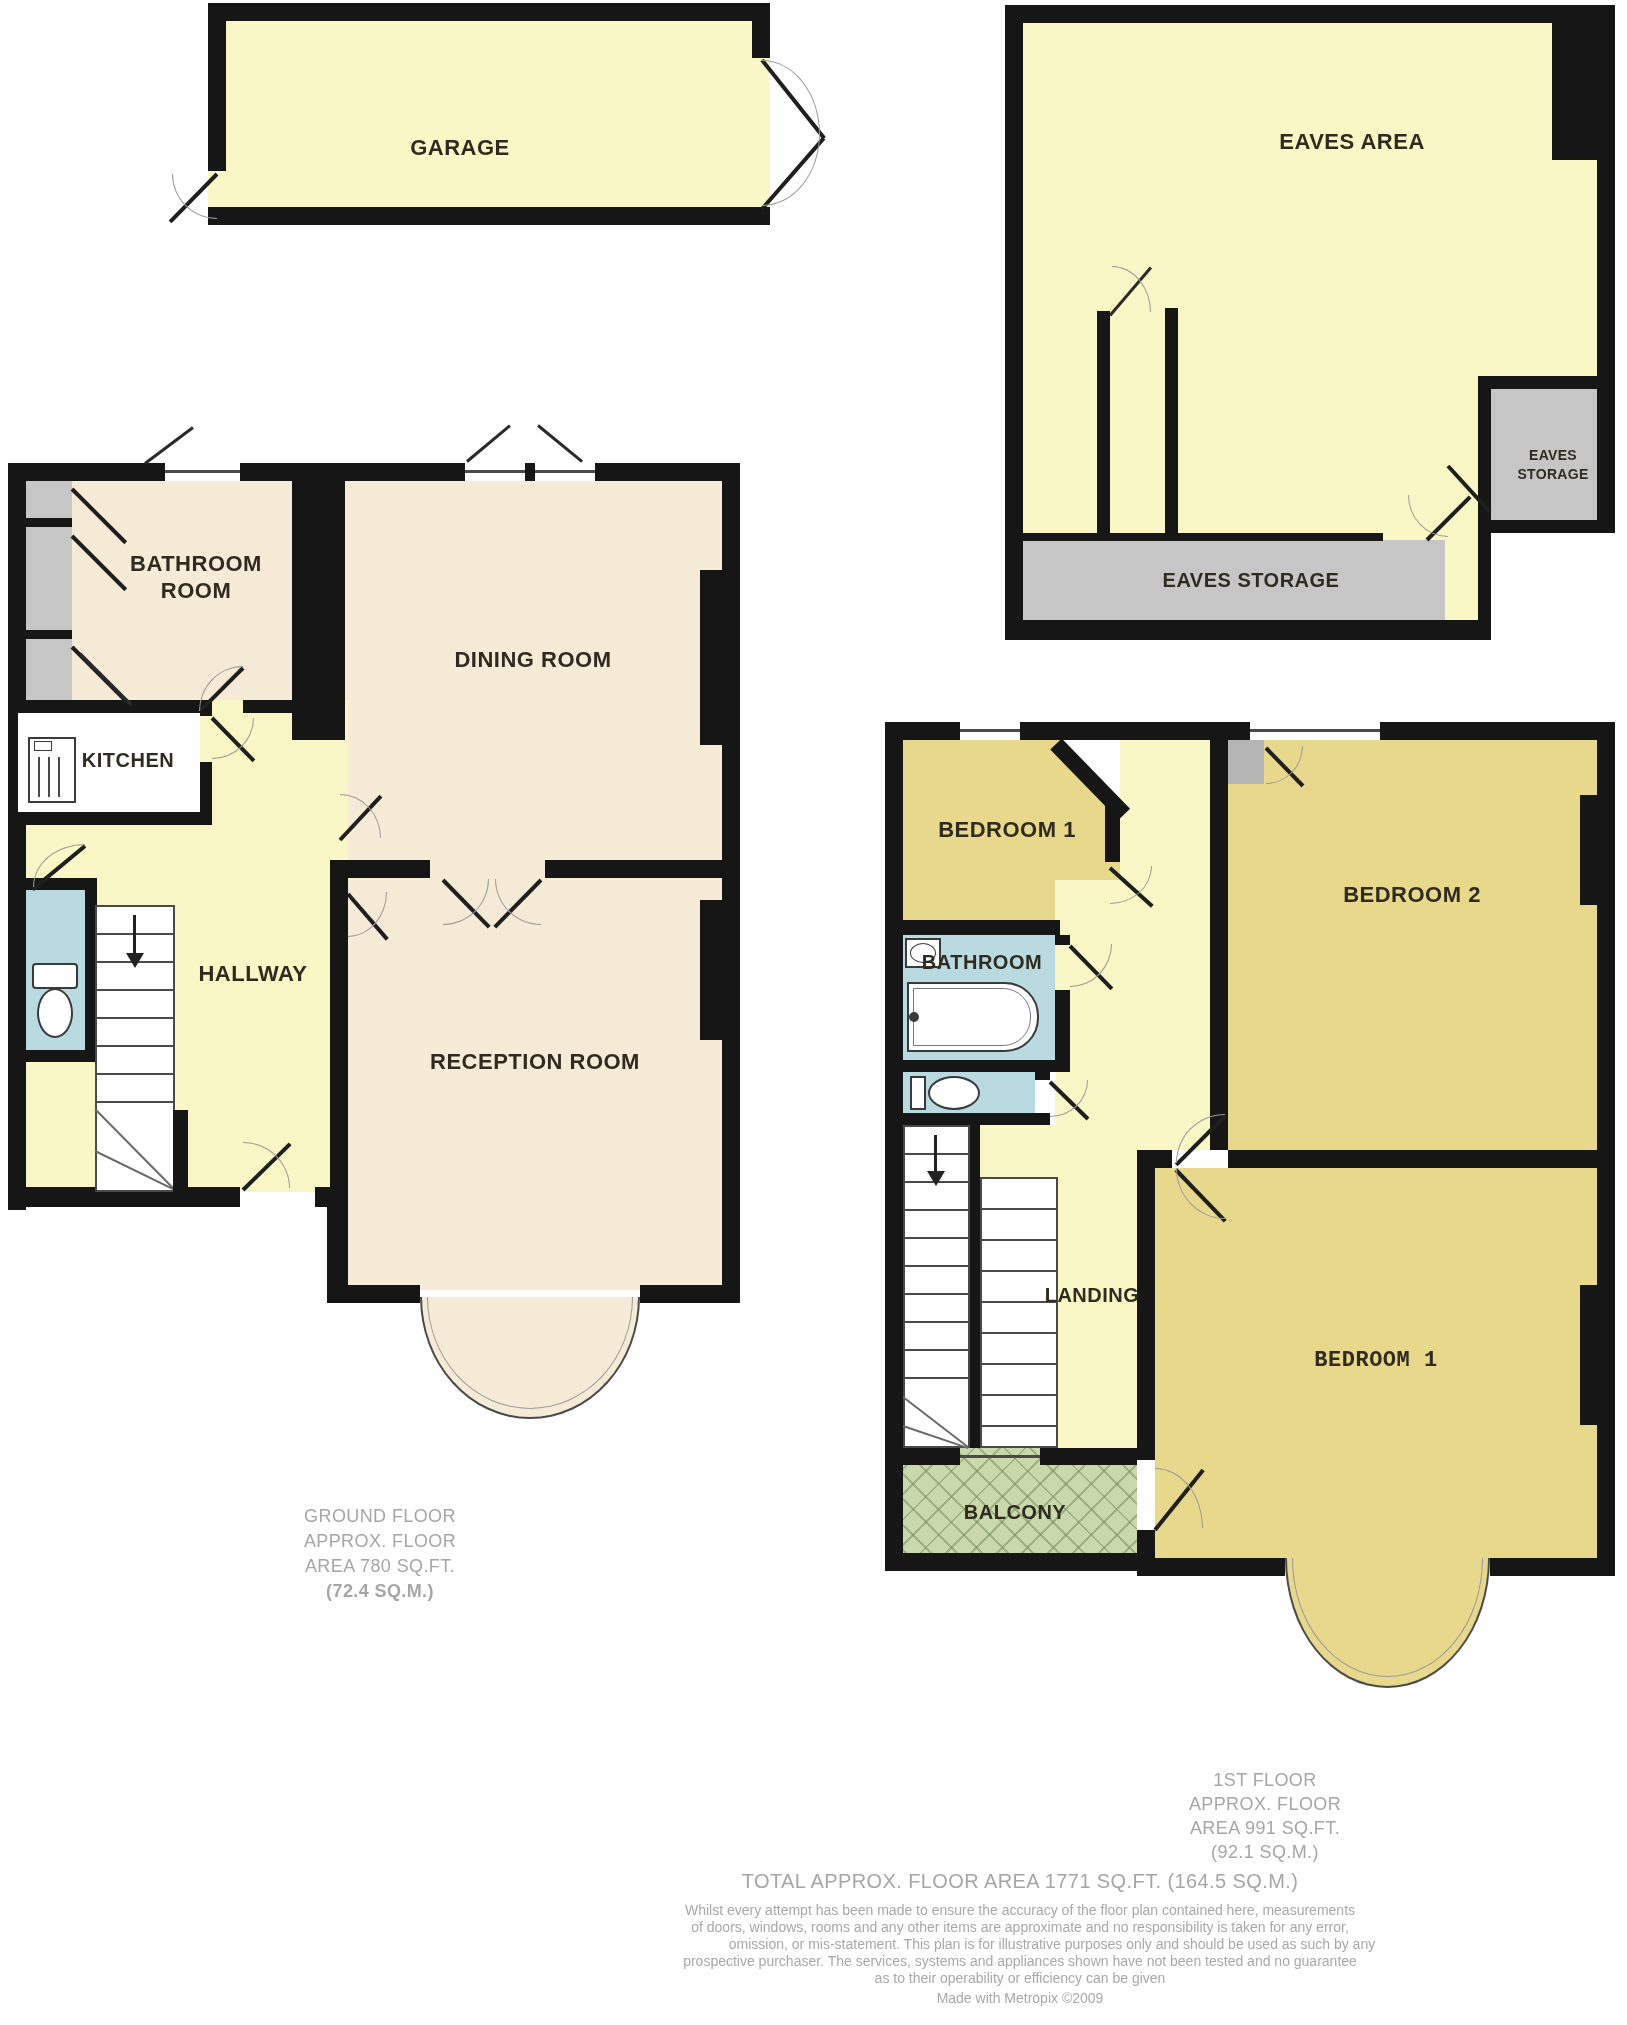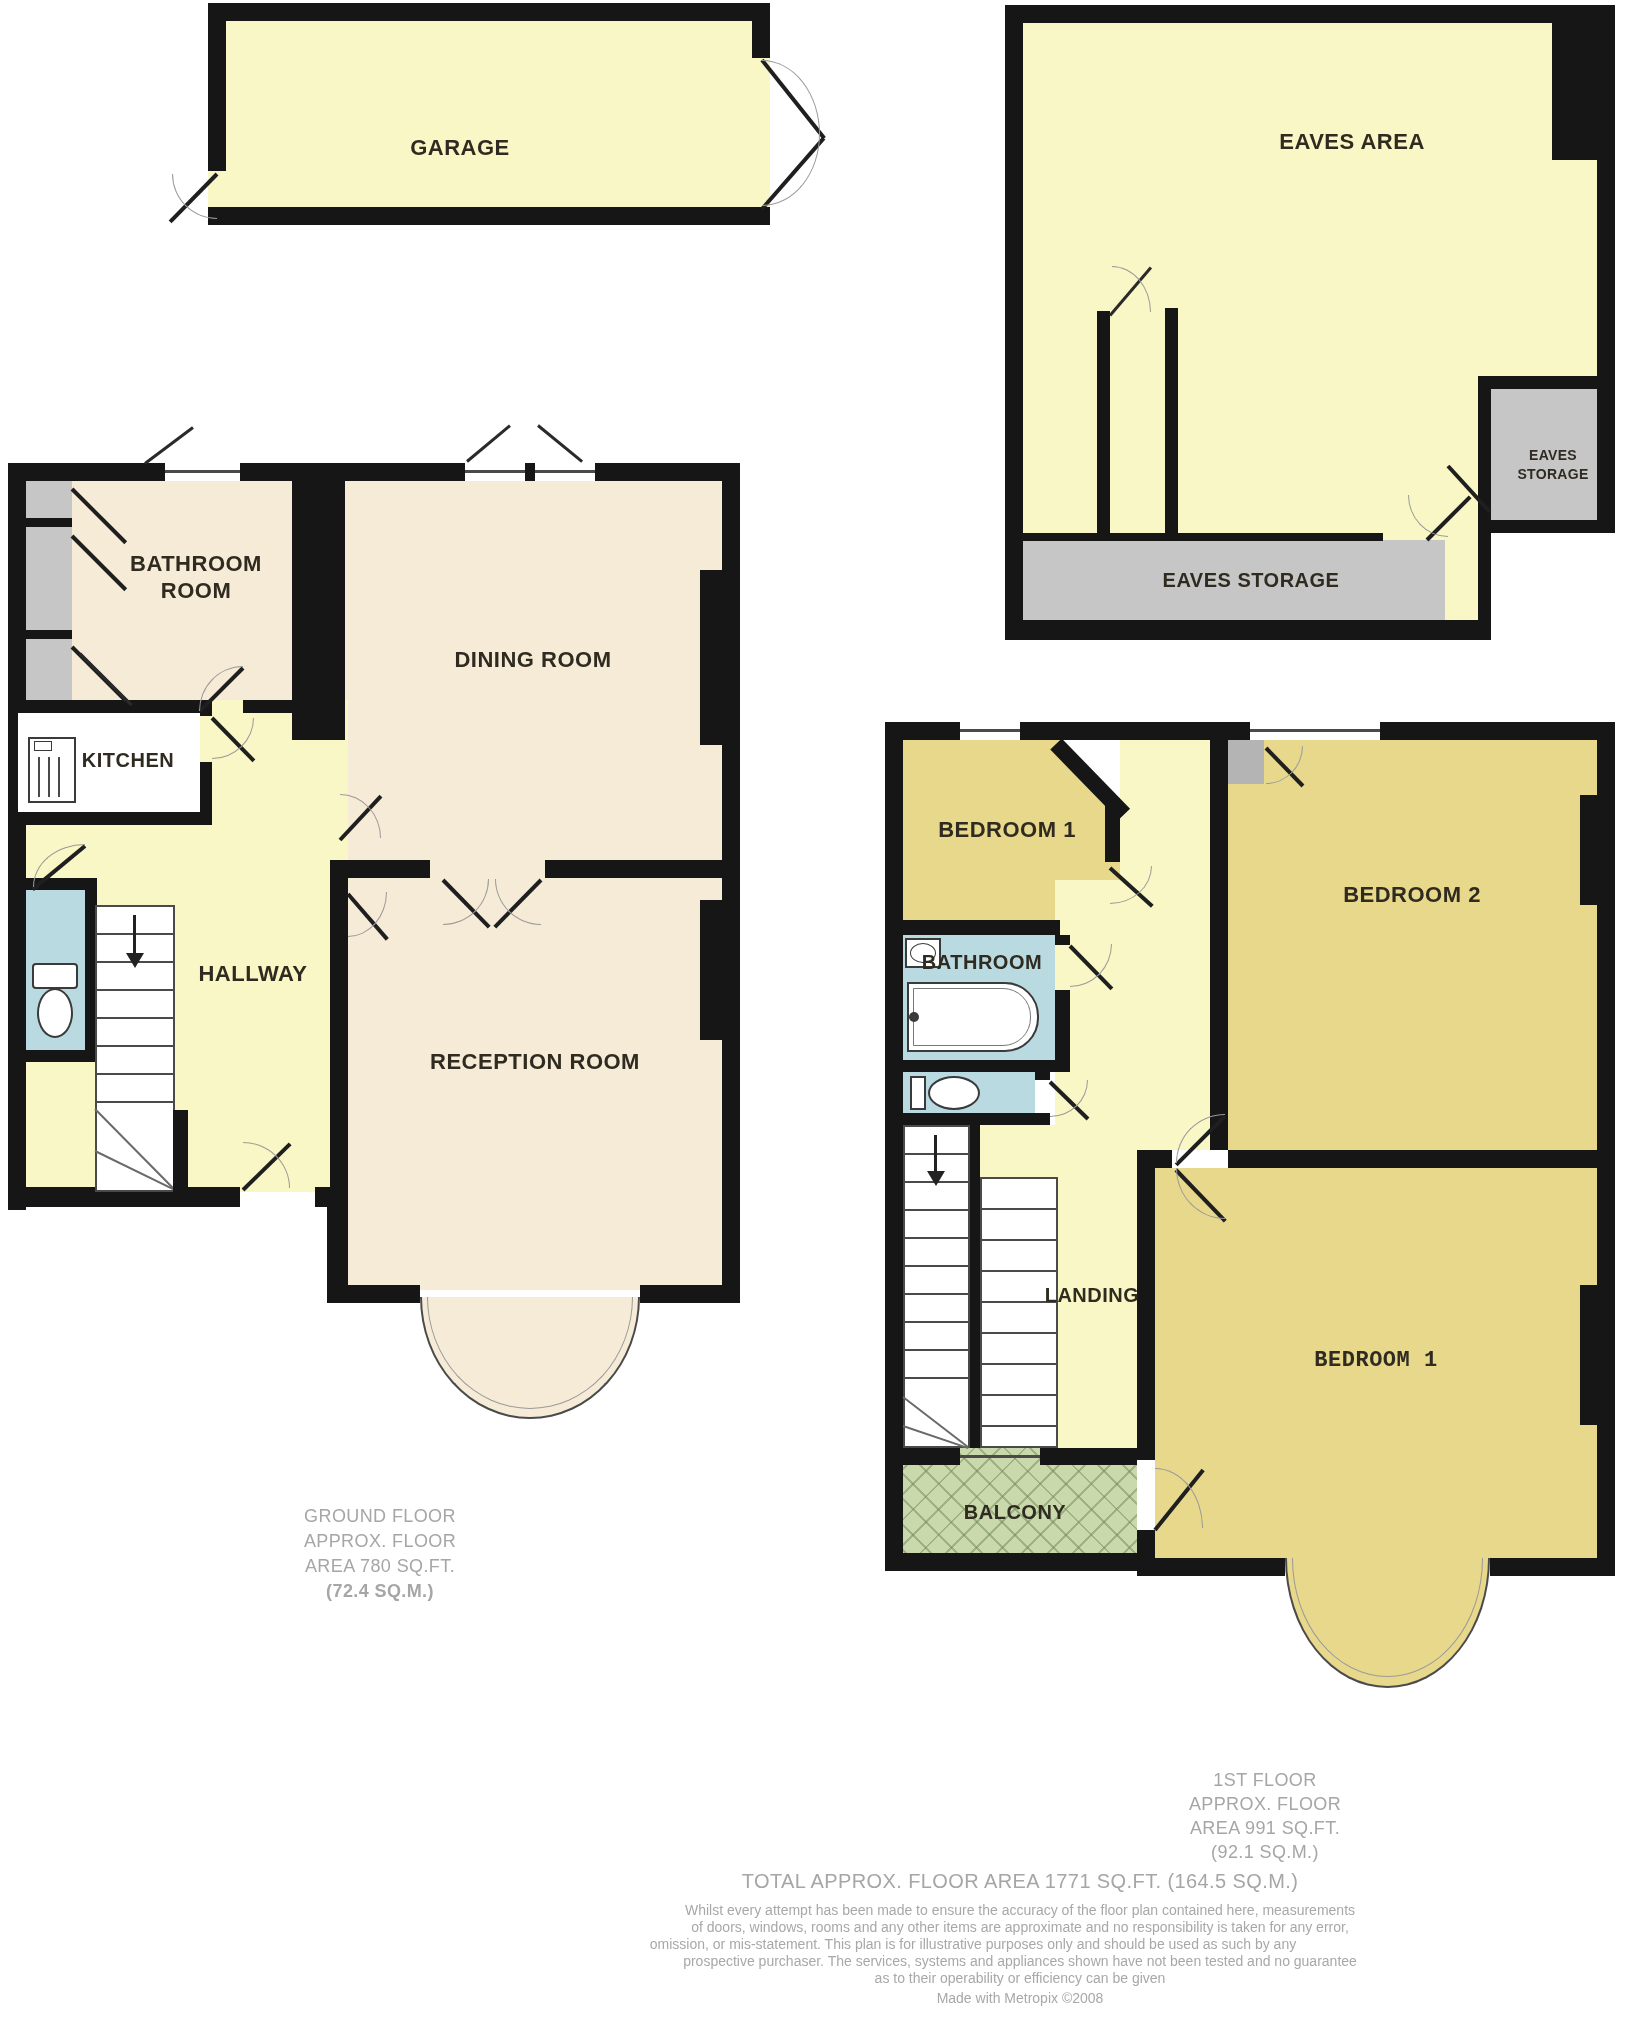--- a/index.html
+++ b/index.html
@@ -262,18 +262,18 @@
   <div class="lbl" style="left:1376px;top:1360px;font-family:Liberation Mono, monospace;">BEDROOM 1</div>
   <div class="lbl lbl-md" style="left:1015px;top:1512px;">BALCONY</div>
   <div class="cap" style="left:1265px;top:1780px;">1ST FLOOR</div>
   <div class="cap" style="left:1265px;top:1804px;">APPROX. FLOOR</div>
   <div class="cap" style="left:1265px;top:1828px;">AREA 991 SQ.FT.</div>
   <div class="cap" style="left:1265px;top:1852px;">(92.1 SQ.M.)</div>
 
   <div class="cap" style="left:1020px;top:1881px;font-size:20px;">TOTAL APPROX. FLOOR AREA 1771 SQ.FT. (164.5 SQ.M.)</div>
   <div class="foot" style="left:1020px;top:1910px;">Whilst every attempt has been made to ensure the accuracy of the floor plan contained here, measurements</div>
   <div class="foot" style="left:1020px;top:1927px;">of doors, windows, rooms and any other items are approximate and no responsibility is taken for any error,</div>
-  <div class="foot" style="left:973px;top:1944px;">omission, or mis-statement. This plan is for illustrative purposes only and should be used as such by any</div>
+  <div class="foot" style="left:1052px;top:1944px;">omission, or mis-statement. This plan is for illustrative purposes only and should be used as such by any</div>
   <div class="foot" style="left:1020px;top:1961px;">prospective purchaser. The services, systems and appliances shown have not been tested and no guarantee</div>
   <div class="foot" style="left:1020px;top:1978px;">as to their operability or efficiency can be given</div>
-  <div class="foot" style="left:1020px;top:1998px;">Made with Metropix ©2008</div>
+  <div class="foot" style="left:1020px;top:1998px;">Made with Metropix ©2009</div>
 
 </div>
 
 </body></html>

